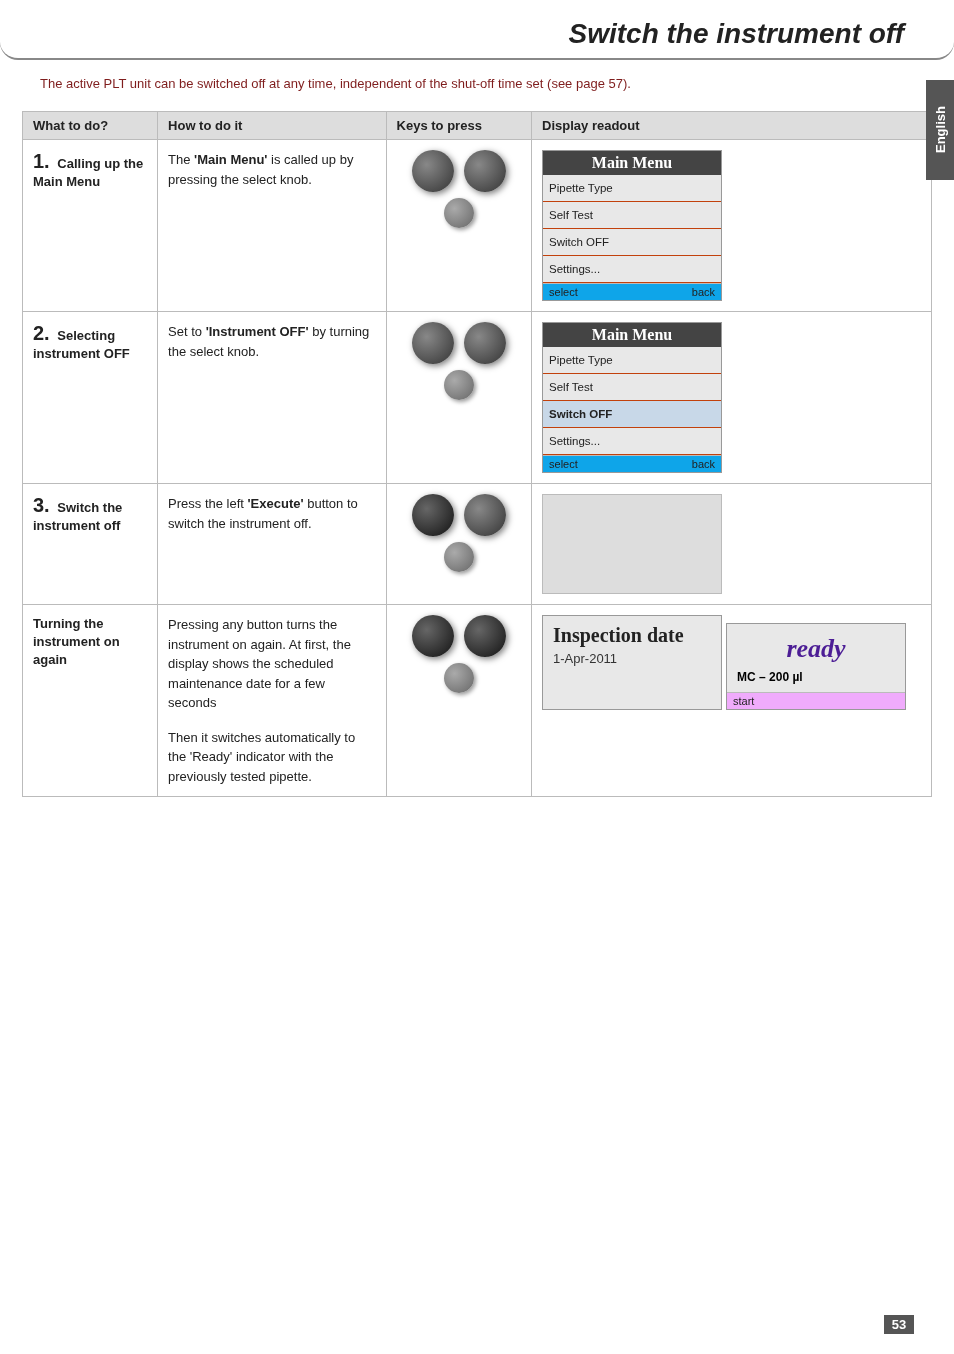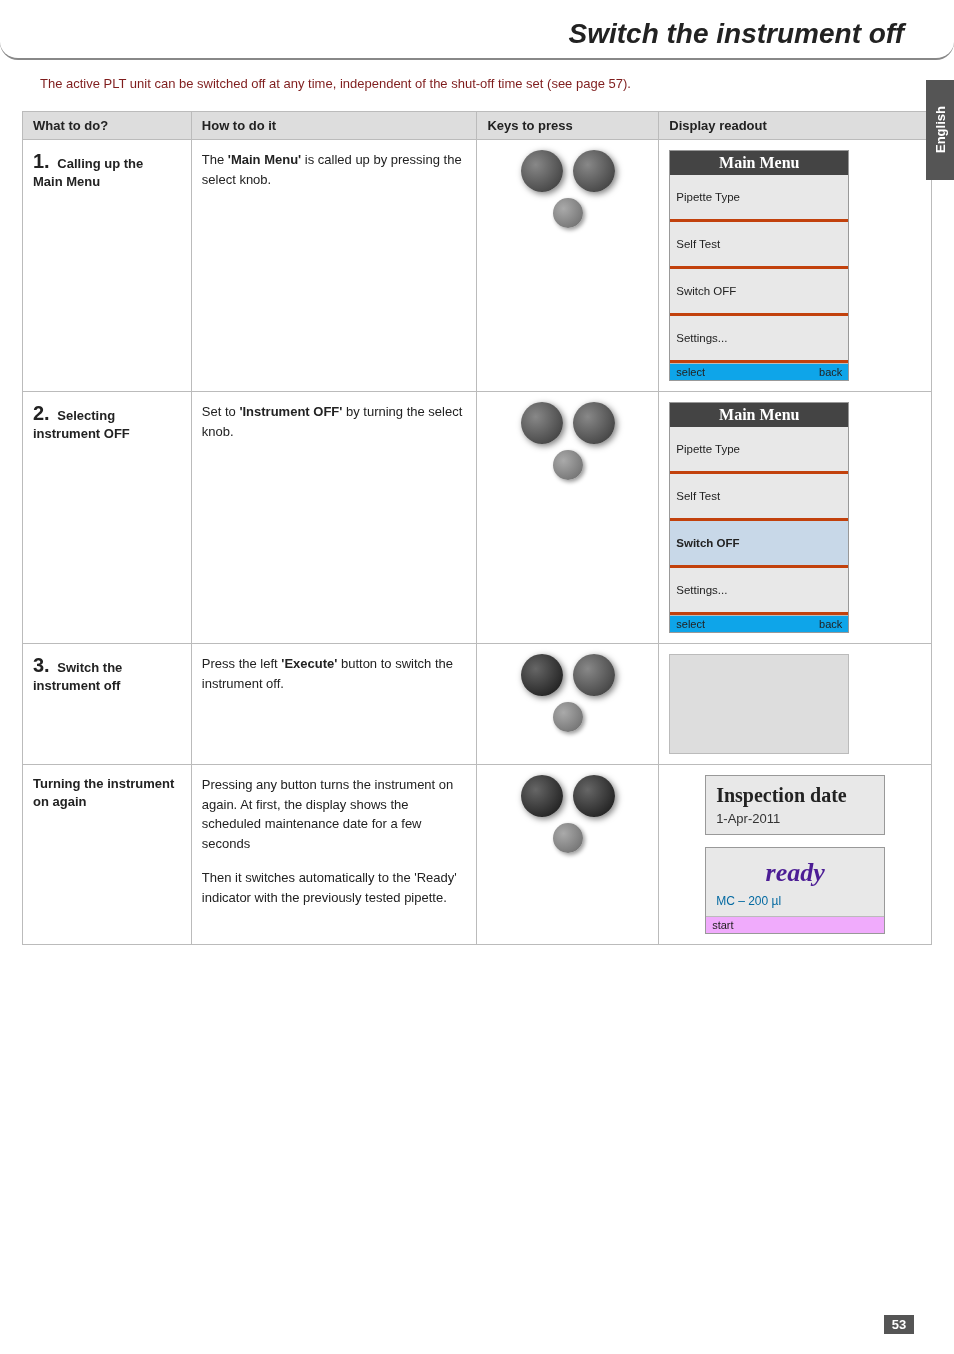--- a/index.html
+++ b/index.html
@@ -167,22 +167,22 @@
       background: #444;
       color: #fff;
       font-weight: bold;
       font-size: 16px;
       text-align: center;
       padding: 3px 6px;
       font-family: serif;
     }
 
     .display-menu-item {
-      padding: 16px 6px;
-      border-bottom: 3px solid #c2410c;
+      padding: 7px 6px;
+      border-bottom: 1px solid #c2410c;
       font-size: 11.5px;
       background: #e8e8e8;
     }
 
     .display-menu-item.selected {
       background: #c8d8e8;
       font-weight: bold;
     }
 
     .display-footer {
@@ -229,44 +229,44 @@
       font-style: italic;
       color: #4c1d95;
       text-align: center;
       padding: 10px 6px 4px;
       font-family: serif;
     }
 
     .ready-sub {
       font-size: 12px;
       padding: 2px 10px 8px;
-      color: #0369a1;
+      color: #000000;
+      font-weight: bold;
     }
 
     .ready-footer {
       display: flex;
       padding: 2px 6px;
       background: #f0abfc;
       border-top: 1px solid #bbb;
       font-size: 11px;
     }
 
     .how-text {
       font-size: 13px;
       line-height: 1.5;
     }
 
     .bold { font-weight: bold; }
 
     
     .display-stack {
       display: flex;
-      flex-direction: column;
+      flex-direction: row;
       gap: 4px;
-      align-items: center;
     }
   </style>
 </head>
 <body>
 
 <div class="english-tab">English</div>
 
 <div class="page-number">53</div>
 
 <div class="page-title">Switch the instrument off</div>

